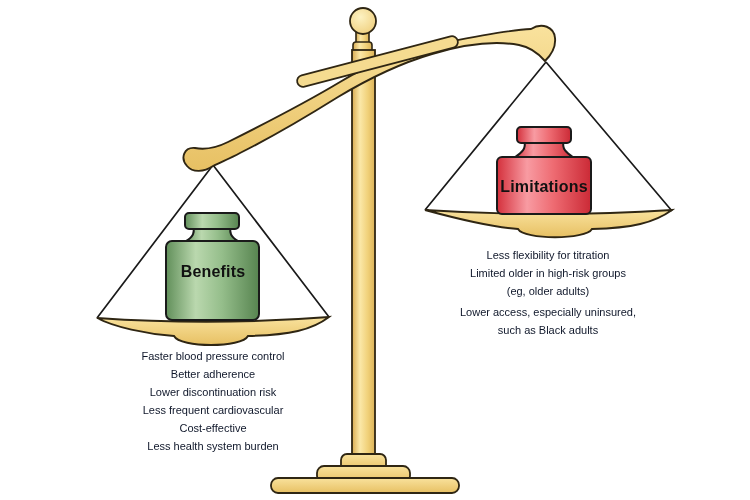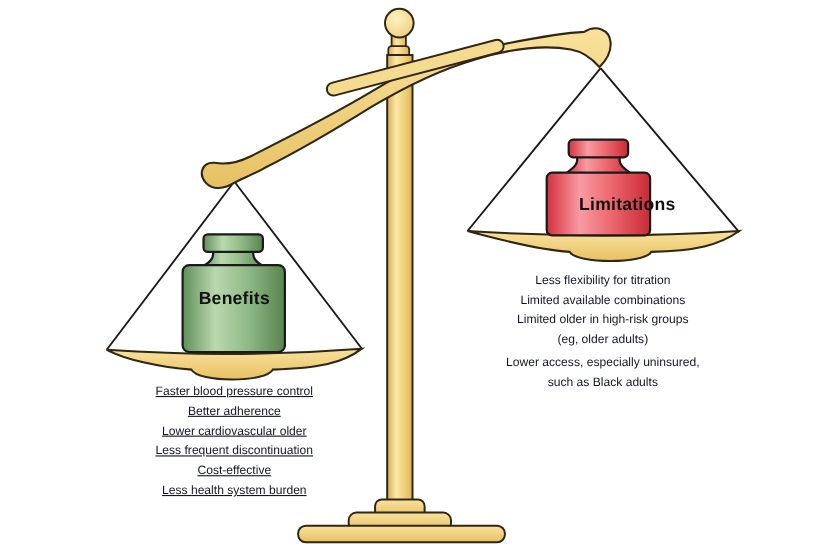--- a/index.html
+++ b/index.html
@@ -8,26 +8,26 @@
     background:#ffffff;
     font-family:"Liberation Sans","DejaVu Sans",sans-serif;
   }
   .figure{position:relative;width:750px;height:500px;}
   .figure svg{position:absolute;left:0;top:0;}
   .weight-label{
     position:absolute;width:140px;text-align:center;
     font-size:16px;font-weight:bold;color:#111111;letter-spacing:.2px;
   }
   .weight-label.benefits{left:143px;top:263px;}
-  .weight-label.limitations{left:474px;top:178px;text-align:right;}
+  .weight-label.limitations{left:474px;top:178px;}
   .pan-list{
     position:absolute;width:310px;text-align:center;
     font-size:11px;line-height:18px;color:#0f172a;
   }
-  .pan-list.left{left:58px;top:347px;text-decoration:underline;}
+  .pan-list.left{left:58px;top:347px;}
   .pan-list.right{left:393px;top:246px;}
   .pan-list .line{white-space:nowrap;}
   .pan-list .line.mt{margin-top:3px;}
 </style>
 </head>
 <body>
 
 <div class="figure">
 
   <svg width="750" height="500" viewBox="0 0 750 500">
@@ -115,28 +115,27 @@
       <rect x="497" y="157" width="94" height="57" rx="5" fill="url(#gRed)" stroke="#1a1a1a" stroke-width="2"></rect>
     </g>
   </svg>
 
   <div class="weight-label benefits">Benefits</div>
   <div class="weight-label limitations">Limitations</div>
 
   <div class="pan-list left">
     <div class="line">Faster blood pressure control</div>
     <div class="line">Better adherence</div>
-    <div class="line">Lower cardiovascular older</div>
-    <div class="line">Less frequent discontinuation</div>
+    <div class="line">Lower discontinuation risk</div>
+    <div class="line">Less frequent cardiovascular</div>
     <div class="line">Cost-effective</div>
     <div class="line">Less health system burden</div>
   </div>
 
   <div class="pan-list right">
     <div class="line">Less flexibility for titration</div>
-    <div class="line">Limited available combinations</div>
     <div class="line">Limited older in high-risk groups</div>
     <div class="line">(eg, older adults)</div>
     <div class="line mt">Lower access, especially uninsured,</div>
     <div class="line">such as Black adults</div>
   </div>
 
 </div>
 
 </body></html>

